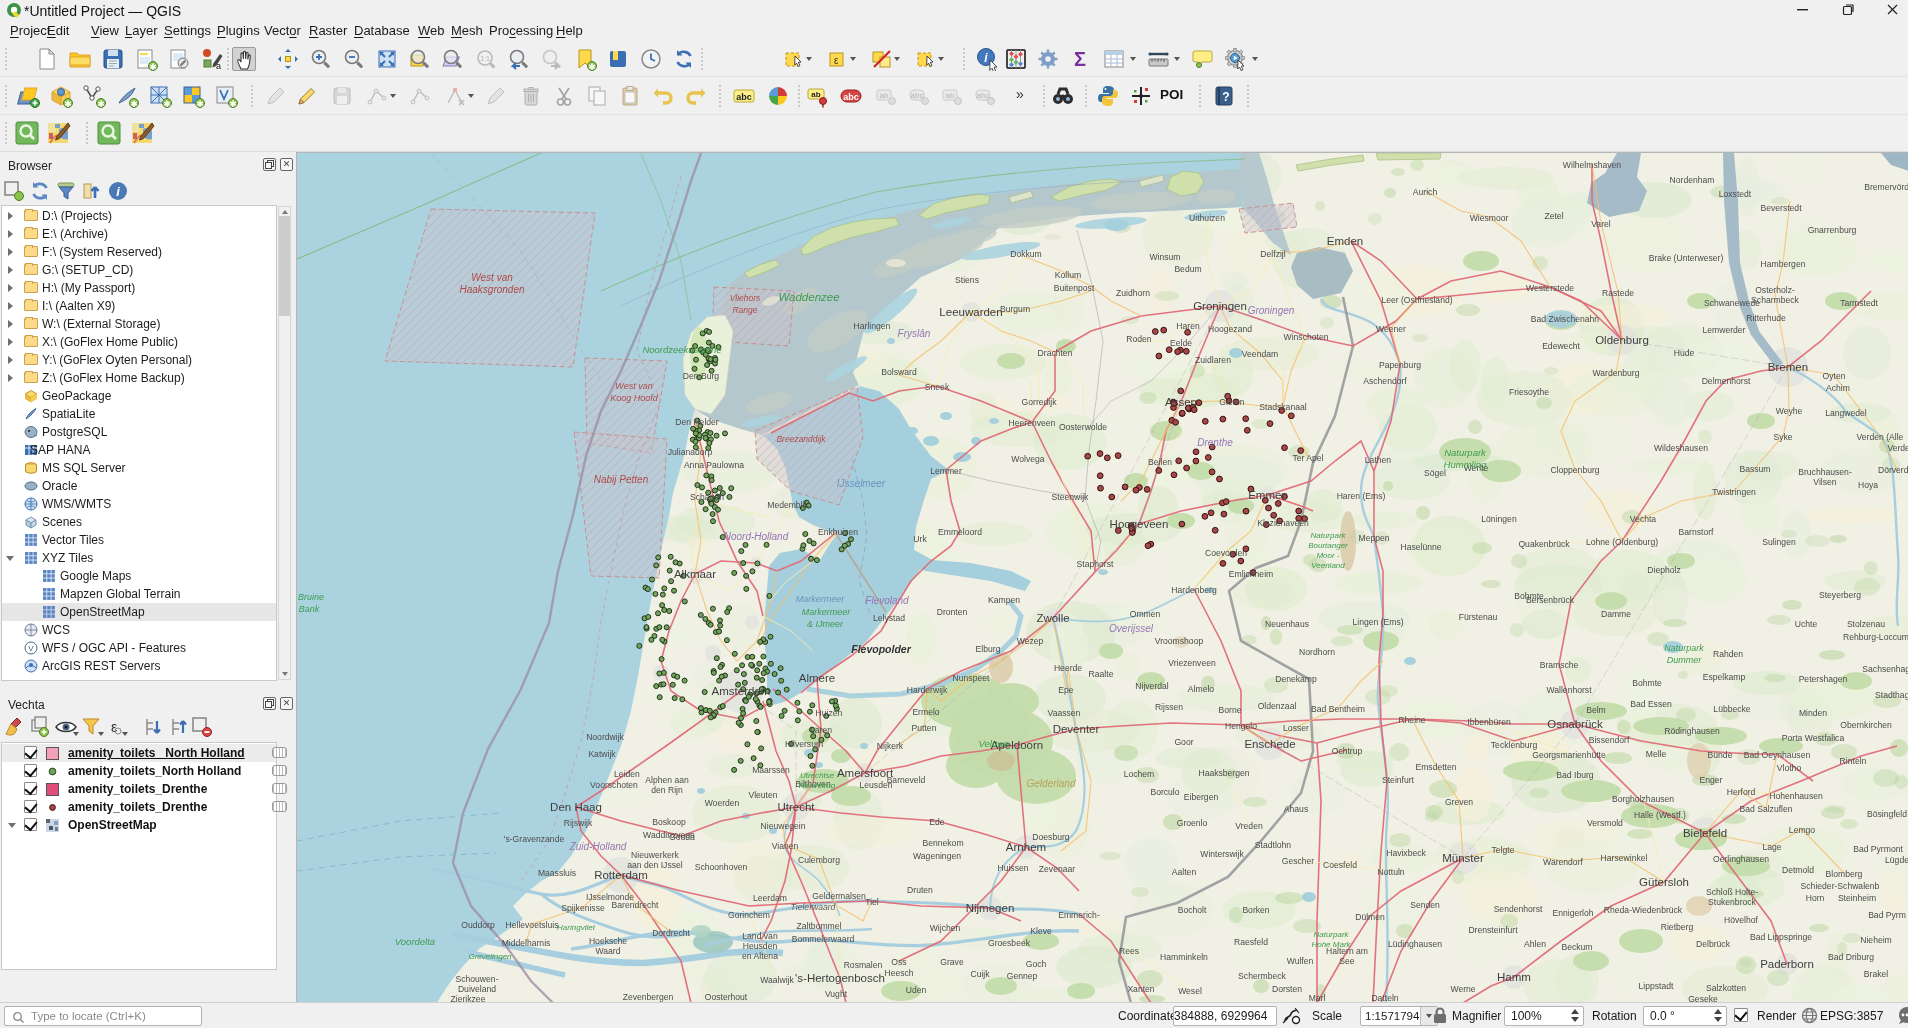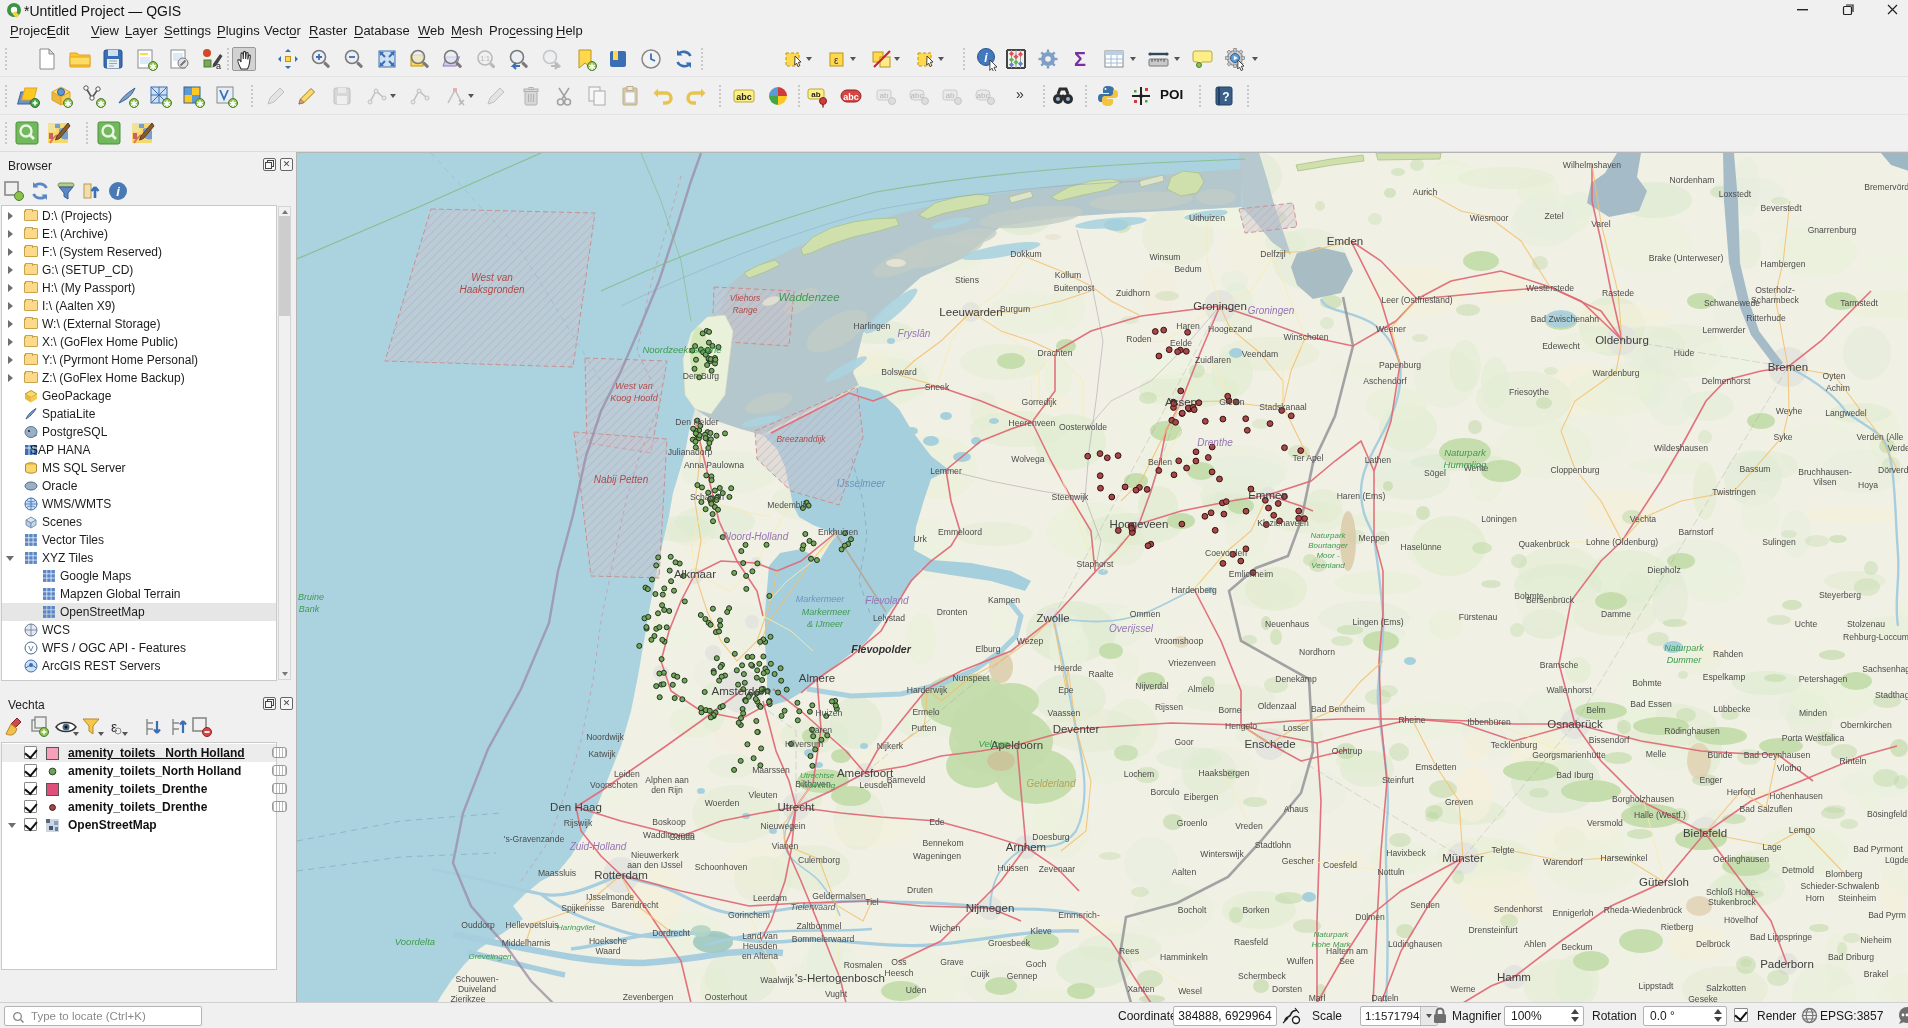--- a/index.html
+++ b/index.html
@@ -595,21 +595,21 @@
           <span class="lbl" style="left:40px">W:\ (External Storage)</span>
         </div>
         <div class="trow" style="top:127px">
           <i class="ar"></i>
           <i class="fold" style="left:22px"></i>
           <span class="lbl" style="left:40px">X:\ (GoFlex Home Public)</span>
         </div>
         <div class="trow" style="top:145px">
           <i class="ar"></i>
           <i class="fold" style="left:22px"></i>
-          <span class="lbl" style="left:40px">Y:\ (Pyrmont Home Personal)</span>
+          <span class="lbl" style="left:40px">Y:\ (GoFlex Oyten Personal)</span>
         </div>
         <div class="trow" style="top:163px">
           <i class="ar"></i>
           <i class="fold" style="left:22px"></i>
           <span class="lbl" style="left:40px">Z:\ (GoFlex Home Backup)</span>
         </div>
         <div class="trow" style="top:181px">
           <svg class="ticon" style="left:22px" viewBox="0 0 14 14">
             <path d="M1,5 L7,1.5 L13,5 L7,8.5 z" fill="#fdd96c" stroke="#b9952c"></path>
             <path d="M1,5 v5 l6,3.5 v-5 z" fill="#e8b93e"></path>
@@ -2264,21 +2264,21 @@
 
 <div id="statusbar">
  <div id="locate">
       <svg style="position:absolute;left:7px;top:4px" width="13" height="13" viewBox="0 0 13 13">
         <circle cx="5.5" cy="5.5" r="3.8" fill="none" stroke="#888" stroke-width="1.3"></circle>
         <path d="M8.5,8.5 L11.5,11.5" stroke="#888" stroke-width="1.5"></path>
       </svg>
       <span>Type to locate (Ctrl+K)</span>
     </div>
  <span class="slab" style="left:1118px">Coordinate</span>
- <div class="sbox" style="left:1173px;top:3px;width:104px;height:20px;text-align:center;line-height:18px">384888, 6929964</div>
+ <div class="sbox" style="left:1173px;top:3px;width:104px;height:20px;line-height:18px">384888, 6929964</div>
  <svg style="position:absolute;left:1282px;top:4px" width="19" height="19" viewBox="0 0 19 19">
       <path d="M3,14 C3,9 8,11 9,7 C10,3 14,4 15,3" fill="none" stroke="#222" stroke-width="1.6"></path>
       <circle cx="14" cy="13" r="3.5" fill="#fff" stroke="#222" stroke-width="1.4"></circle>
       <path d="M1,16 L6,11 M13,1 L17,6" stroke="#222" stroke-width="1.2"></path>
     </svg>
  <span class="slab" style="left:1312px">Scale</span>
  <div class="sbox" style="left:1360px;top:3px;width:78px;height:20px">
       <span style="position:absolute;left:4px;top:3px;font-size:11.5px">1:1571794</span>
       <span style="position:absolute;right:0;top:0;width:17px;height:18px;background:#e8e8e8;border-left:1px solid #c0c0c0">
         <i class="dd" style="left:5px;top:7px"></i>

